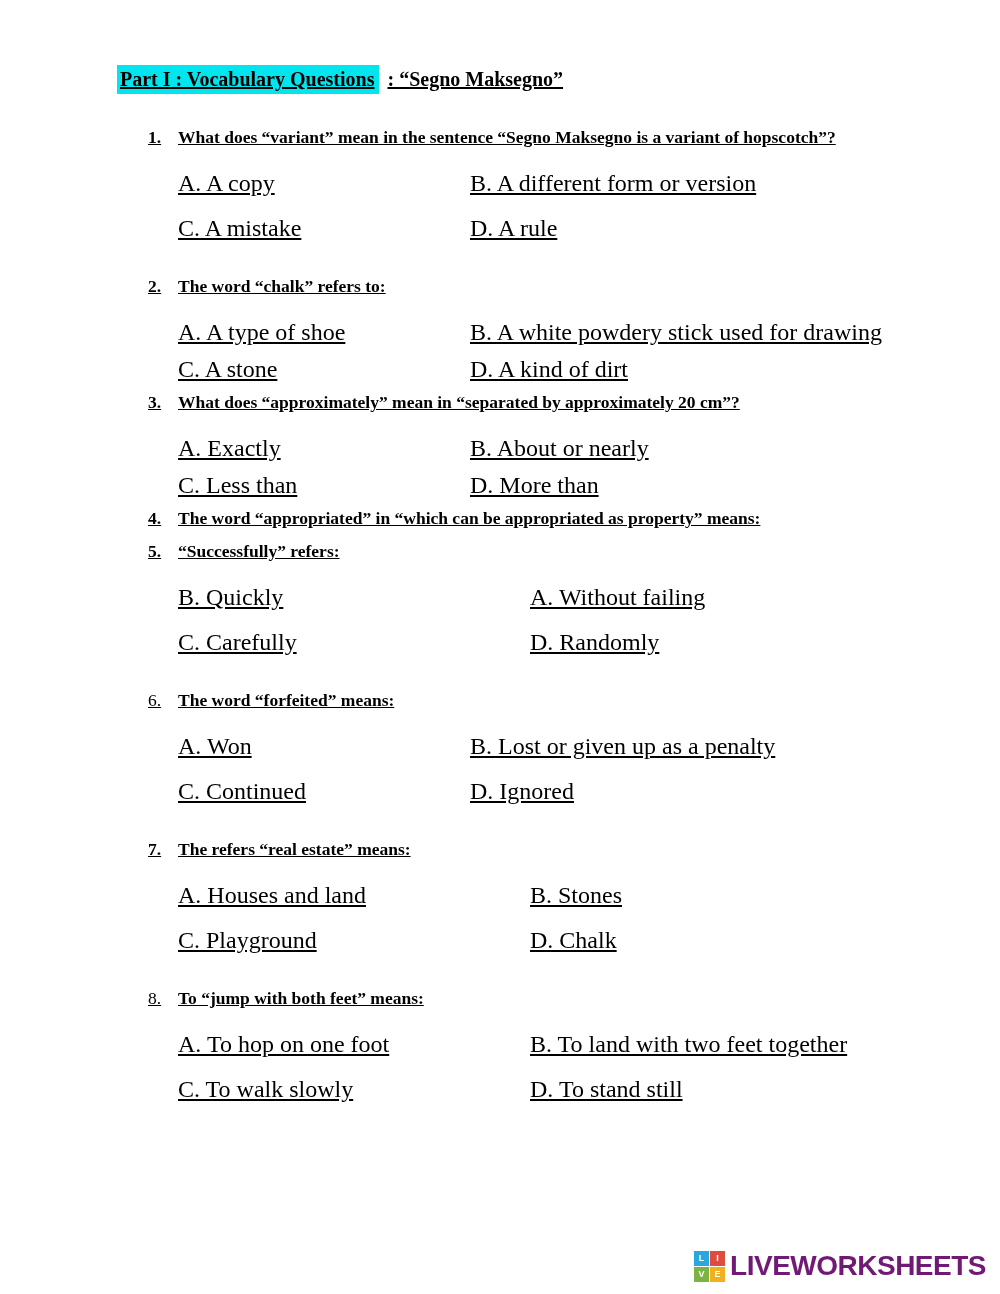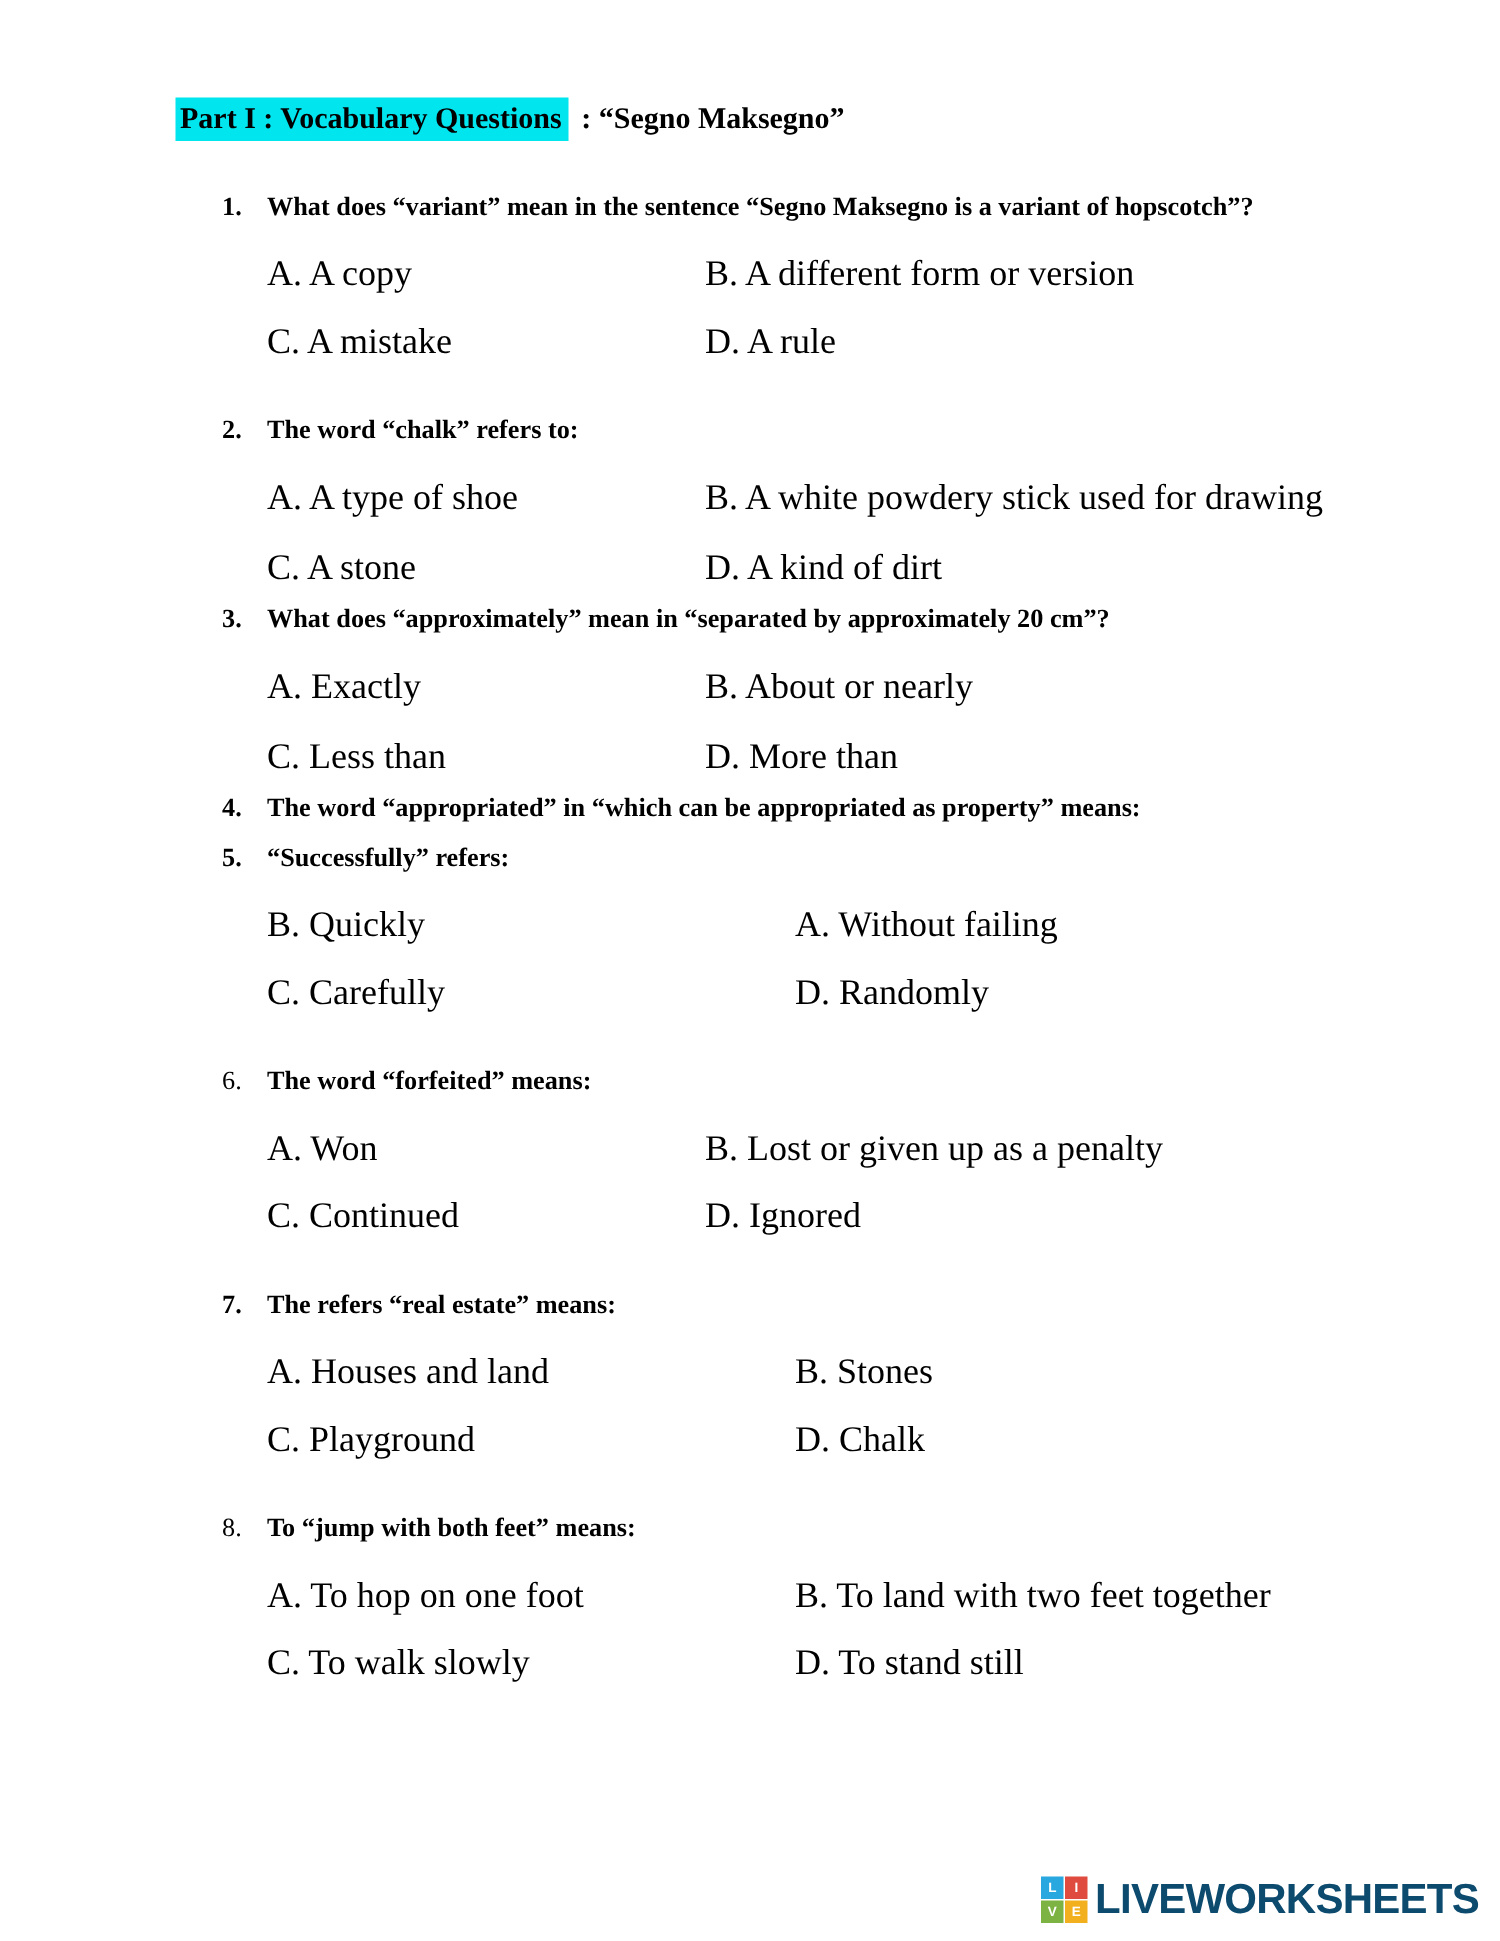--- a/index.html
+++ b/index.html
@@ -1,45 +1,45 @@
 <!DOCTYPE html>
 <html><head>
 <meta charset="utf-8">
 <style>
   html,body{margin:0;padding:0;}
   body{
     width:1000px;height:1294px;position:relative;background:#ffffff;
     font-family:"Liberation Serif", serif;color:#000;overflow:hidden;
   }
-  .page{position:absolute;inset:0;padding:64px 40px 0 117px;box-sizing:border-box;}
+  .page{position:absolute;inset:0;padding:64px 40px 0 117px;box-sizing:border-box;text-decoration:underline;}
   .title{font-size:20px;font-weight:700;margin:0;line-height:30px;}
   .hl{padding:3px 5px 4px 3px;}
   .title-rest{margin-left:8px;}
   .questions{margin-top:28px;}
   .question{margin-left:31px;}
   .q-head{display:flex;font-weight:700;font-size:17.5px;}
   .q-num{width:30px;flex:none;line-height:31px;}
   .plain-num .q-num{font-weight:400;}
   .q-text{max-width:665px;line-height:31px;}
   .options{margin-left:30px;display:grid;grid-template-columns:292px auto;font-size:24px;line-height:31px;}
   .cols-wide .options{grid-template-columns:352px auto;}
   .question.spacious .q-head{margin-bottom:15px;}
   .question.spacious .options{row-gap:14px;}
   .question.spacious{margin-bottom:27px;}
   .question.tight .q-head{margin-bottom:2px;}
-  .question.tight .options{row-gap:16px;margin-top:15px;}
+  .question.tight .options{row-gap:6px;margin-top:15px;}
   .question.tight{margin-bottom:2px;}
   .opt{cursor:pointer;}
 
   .footer{position:absolute;right:14px;bottom:12px;display:flex;align-items:center;gap:5px;}
   .logo{display:grid;grid-template-columns:15px 15px;grid-template-rows:15px 15px;gap:1px;}
   .logo .cell{display:flex;align-items:center;justify-content:center;color:#fff;
     font-family:"Liberation Sans", sans-serif;font-weight:700;font-size:9px;line-height:1;}
   .brand-text{font-family:"Liberation Sans", sans-serif;font-weight:700;font-size:28px;
-    color:#0c4a6e;letter-spacing:-0.5px;}
+    color:#701a75;letter-spacing:-0.5px;}
 </style>
 </head>
 <body>
 
 <div class="page">
 
   <h1 class="title">
     <span class="hl" style="background: rgb(0, 229, 238);">Part I : Vocabulary Questions</span><span class="title-rest">: “Segno Maksegno”</span>
   </h1>
 

